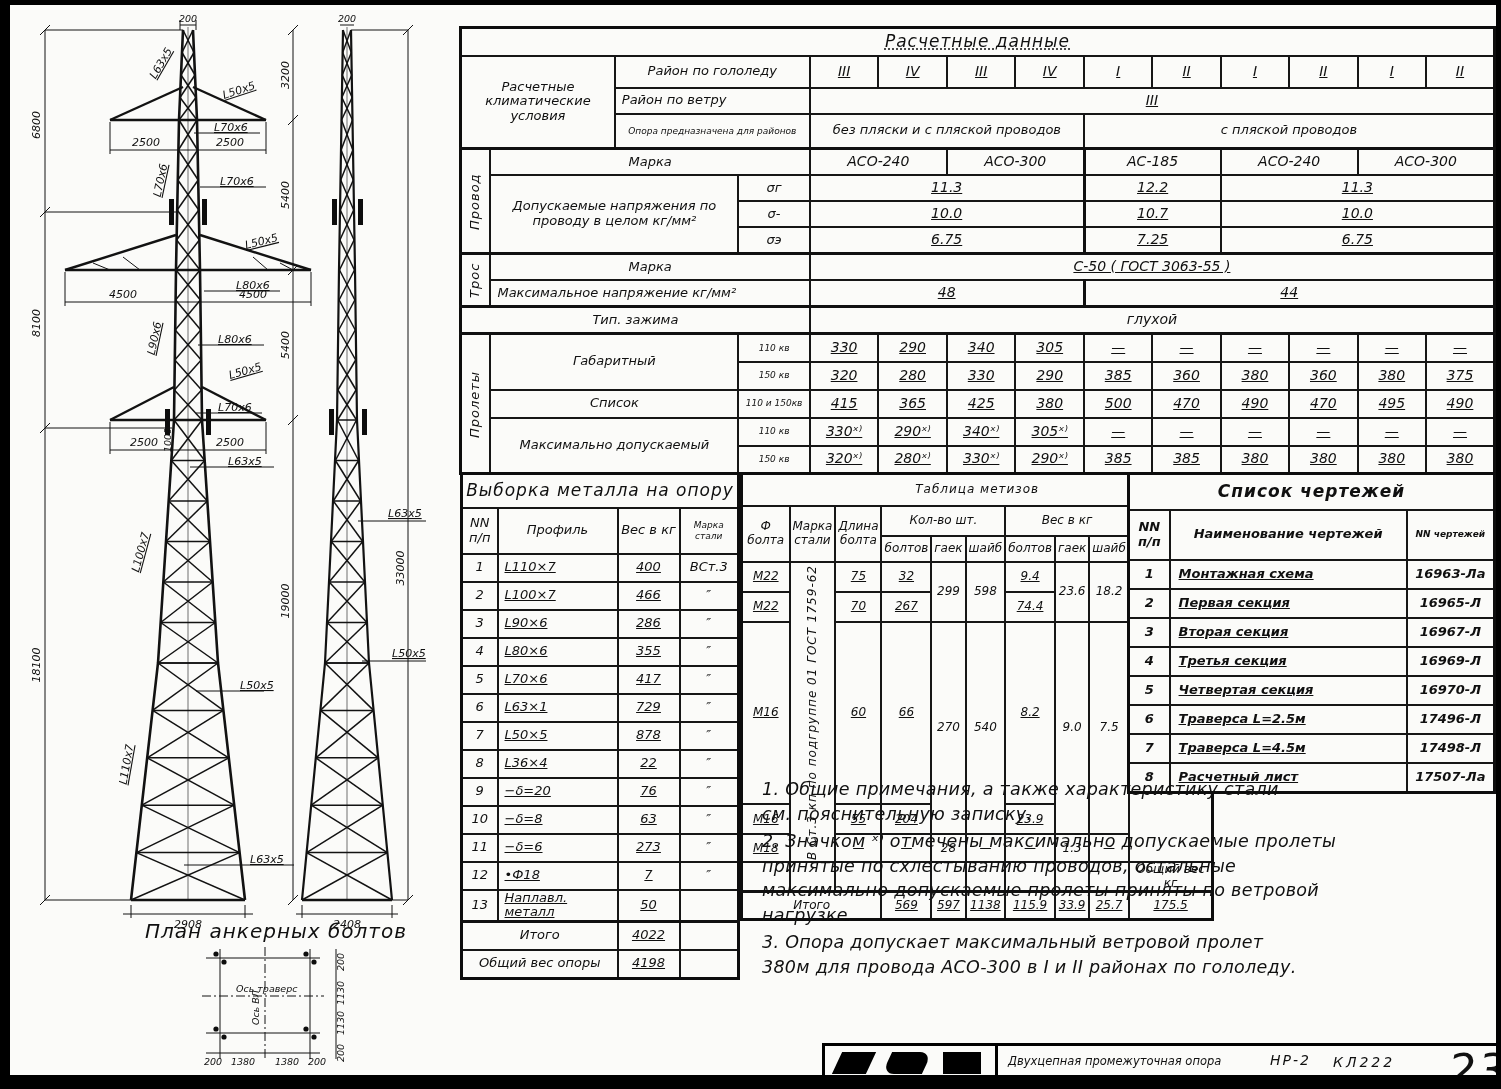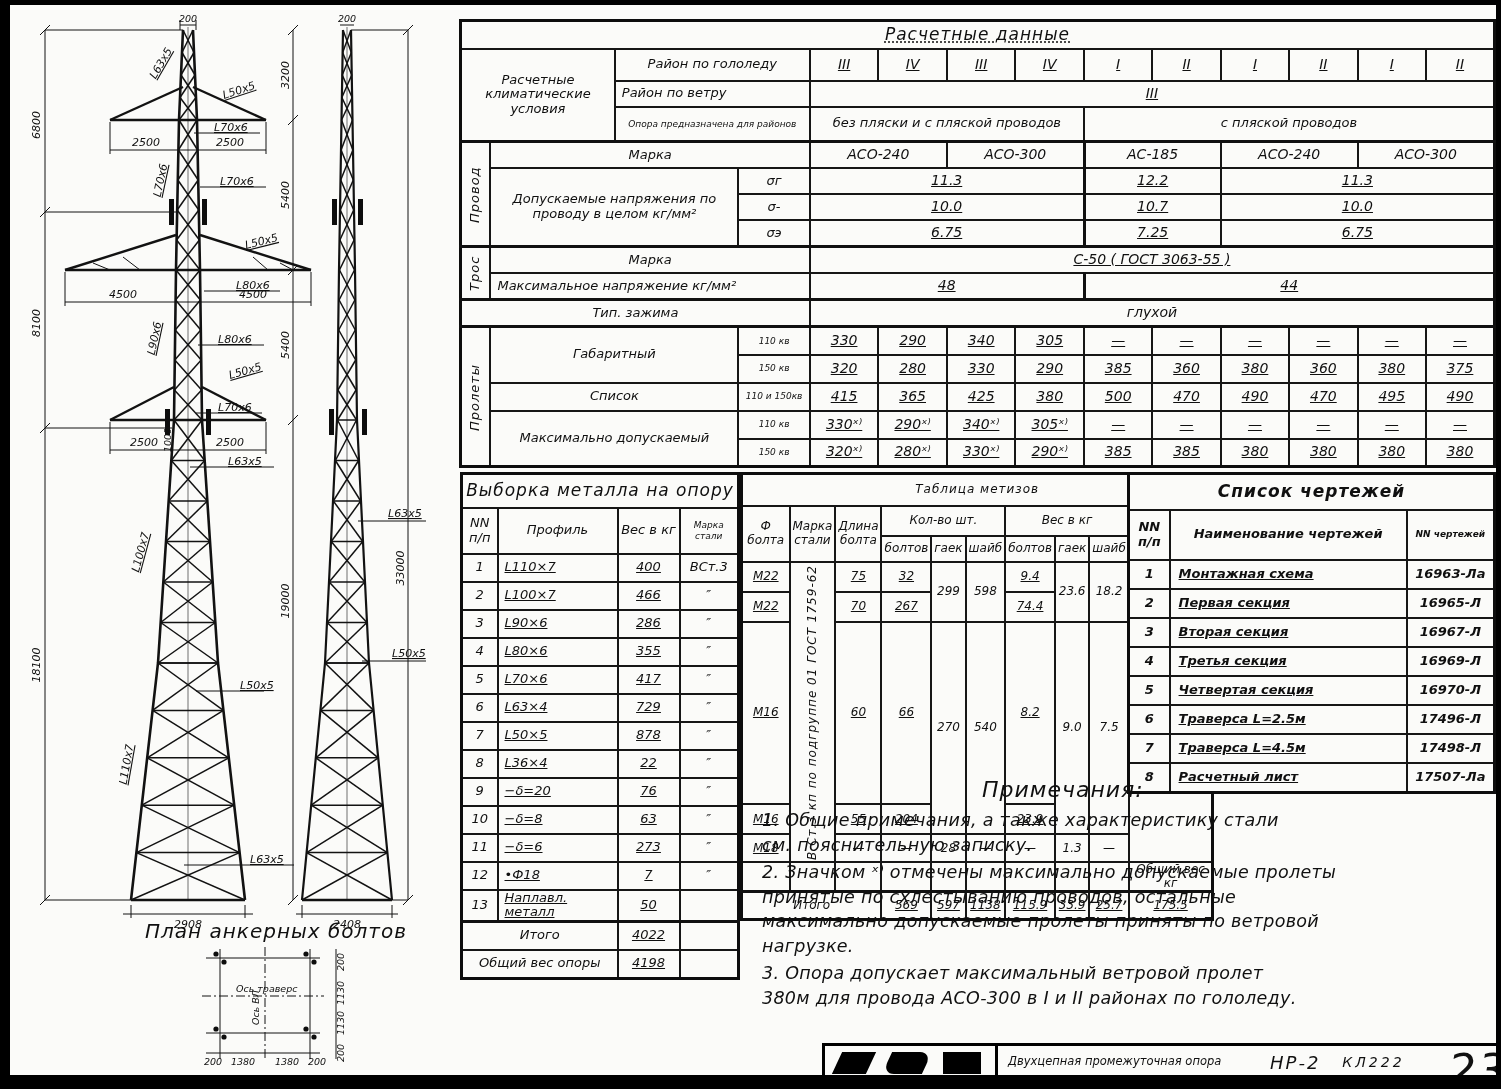--- a/index.html
+++ b/index.html
@@ -14,21 +14,21 @@
   .dotted-u{text-decoration:underline dotted;}
   .left{text-align:left;padding-left:6px;}
   .v{font-size:14px;}
   .u{text-decoration:underline;}
   .vert{writing-mode:vertical-rl;transform:rotate(180deg);font-size:13px;letter-spacing:1px;padding:2px 0;}
   .small{font-size:9px;}
   .tiny{font-size:8.5px;}
   .bt{border-top:3px solid #111;}
   .bl{border-left:3px solid #111;}
   
-  .calc{left:449px;top:14px;border:3px solid #0d0d0d;}
+  .calc{left:449px;top:21px;border:3px solid #0d0d0d;}
   .calc td{height:24px;}
   
   .metal{left:450px;top:467px;border:3px solid #0d0d0d;}
   .metal td{height:26px;}
   
   .metiz{left:730px;top:467px;border:3px solid #0d0d0d;}
   .metiz td{font-size:12px;}
   
   .dwg{left:1117px;top:467px;border:3px solid #0d0d0d;}
   .dwg td{height:27px;font-weight:bold;}
@@ -39,21 +39,21 @@
   .note-item{font-size:17.5px;line-height:1.42;white-space:pre-line;margin-bottom:2px;letter-spacing:.3px;}
   
   .tblock{position:absolute;left:812px;top:1038px;width:680px;height:40px;border:3px solid #000;
           display:flex;align-items:flex-start;overflow:hidden;background:#fbfbf9;}
   .tb-logo{width:170px;height:100%;border-right:3px solid #000;position:relative;}
   .tb-logo span{position:absolute;top:6px;background:#000;display:block;}
   .tb-l1{left:12px;width:34px;height:22px;transform:skewX(-25deg);}
   .tb-l2{left:62px;width:40px;height:22px;transform:skewX(-25deg);border-radius:0 12px 0 12px;}
   .tb-l3{left:118px;width:38px;height:22px;}
   .tb-text{font-size:11.5px;padding:8px 6px 0 10px;width:250px;white-space:nowrap;overflow:hidden;}
-  .tb-code{font-size:18px;padding:6px 4px 0 6px;letter-spacing:2px;white-space:nowrap;}
+  .tb-code{font-size:14px;padding:6px 4px 0 6px;letter-spacing:2px;white-space:nowrap;}
   .tb-extra{font-size:14px;padding:8px 0 0 18px;letter-spacing:3px;white-space:nowrap;}
   .pagenum{position:absolute;left:1438px;top:1040px;font-size:44px;letter-spacing:2px;}
   
   .dr{position:absolute;left:8px;top:8px;}
   .dr line,.dr polyline,.dr path,.dr rect.frame{stroke:#121212;fill:none;}
   .dr .leg{stroke-width:2.6px;}
   .dr .leg2{stroke-width:2.2px;}
   .dr g[data-lat] line{stroke:#121212;stroke-width:1.5px;}
   .dr .arm{stroke-width:2.4px;}
   .dr .dim{stroke-width:1px;}
@@ -590,21 +590,21 @@
 
         <tr style="height:26px">
           <td>5</td>
           <td class="left u">L70×6</td>
           <td class="u">417</td>
           <td>″</td>
         </tr>
 
         <tr style="height:26px">
           <td>6</td>
-          <td class="left u">L63×4</td>
+          <td class="left u">L63×1</td>
           <td class="u">729</td>
           <td>″</td>
         </tr>
 
         <tr style="height:26px">
           <td>7</td>
           <td class="left u">L50×5</td>
           <td class="u">878</td>
           <td>″</td>
         </tr>
@@ -833,21 +833,20 @@
 
         <tr style="height:27px">
           <td>8</td>
           <td class="name">Расчетный лист</td>
           <td>17507-Ла</td>
         </tr>
       </tbody>
   </table>
 
   <div class="notes">
-    <div class="notes-title">Примечания:</div>
     <div class="note-item">1. Общие  примечания,  а также  характеристику  стали
 см.  пояснительную  записку.</div>
     <div class="note-item">2. Значком ˣ⁾ отмечены  максимально  допускаемые  пролеты
 принятые  по схлестыванию  проводов,  остальные
 максимально  допускаемые  пролеты  приняты  по ветровой
 нагрузке.</div>
     <div class="note-item">3. Опора  допускает  максимальный  ветровой  пролет
 380м  для  провода  АСО-300  в I и II районах  по гололеду.</div>
   </div>
 

